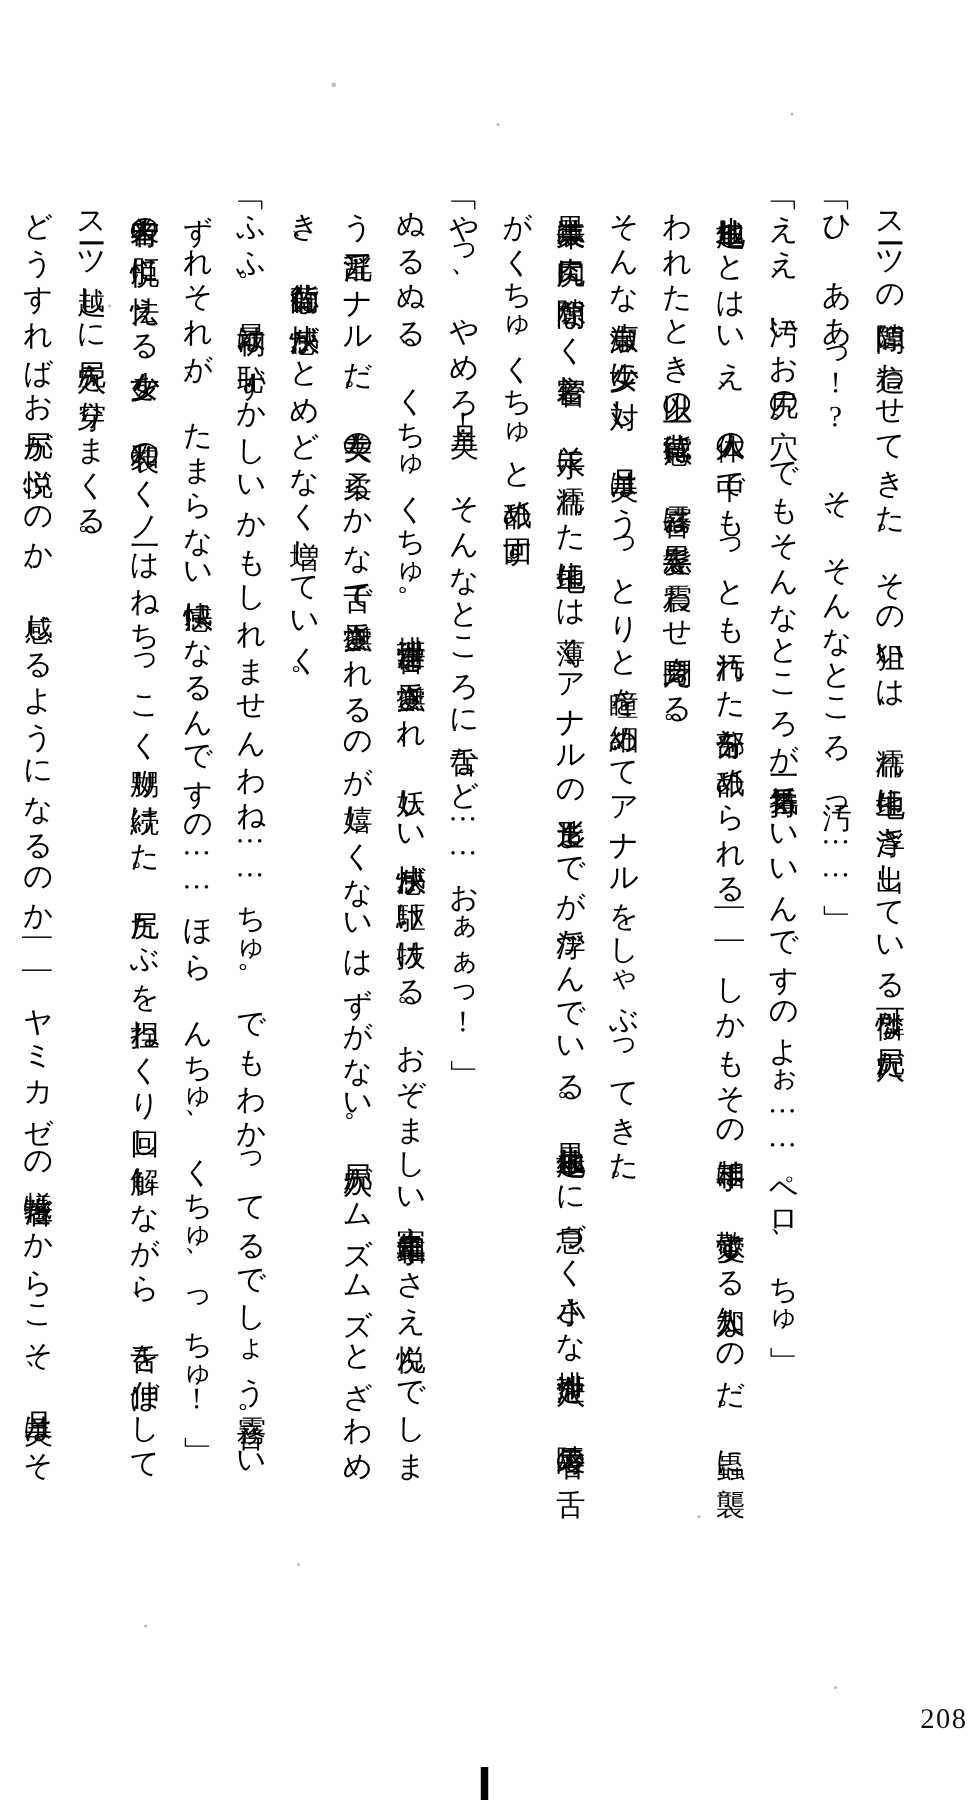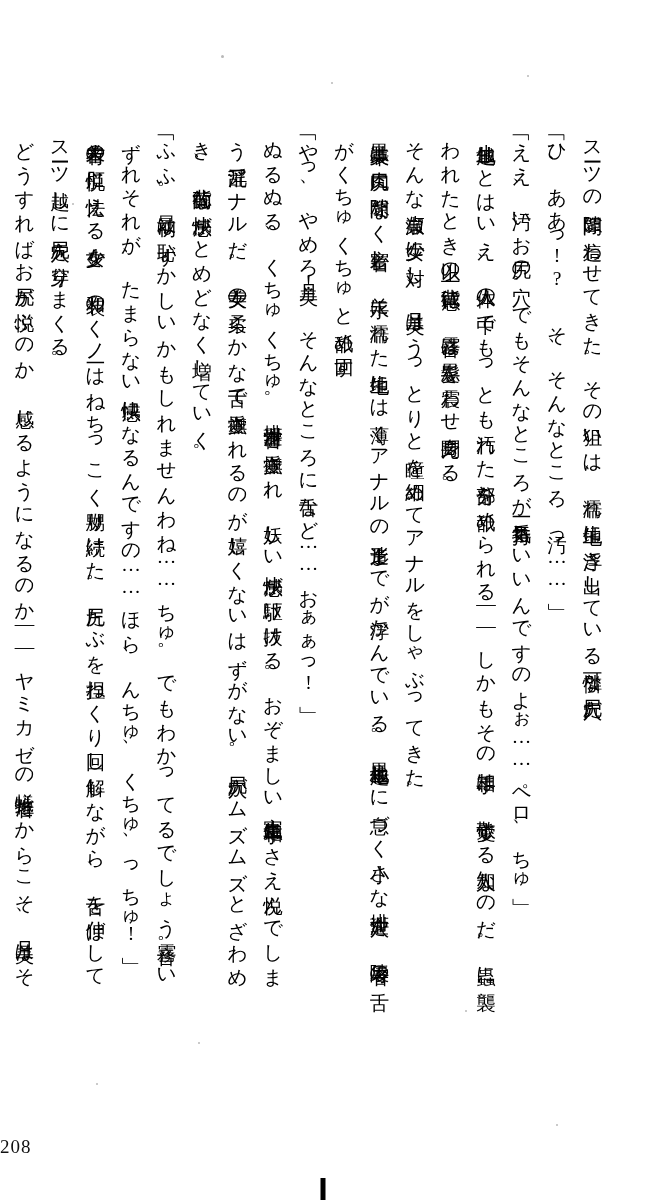--- a/index.html
+++ b/index.html
@@ -53,21 +53,21 @@
     margin: 0;
     padding: 0;
   }
 
   
   .page-number {
     position: absolute;
     left: 0;
     right: 0;
     bottom: 42px;
-    text-align: left;
+    text-align: right;
     font-size: 19px;
     font-family: "Liberation Serif", "DejaVu Serif", serif;
     letter-spacing: 1px;
     color: #111;
   }
   
   .gutter-mark {
     position: absolute;
     bottom: 0;
     left: 50%;

